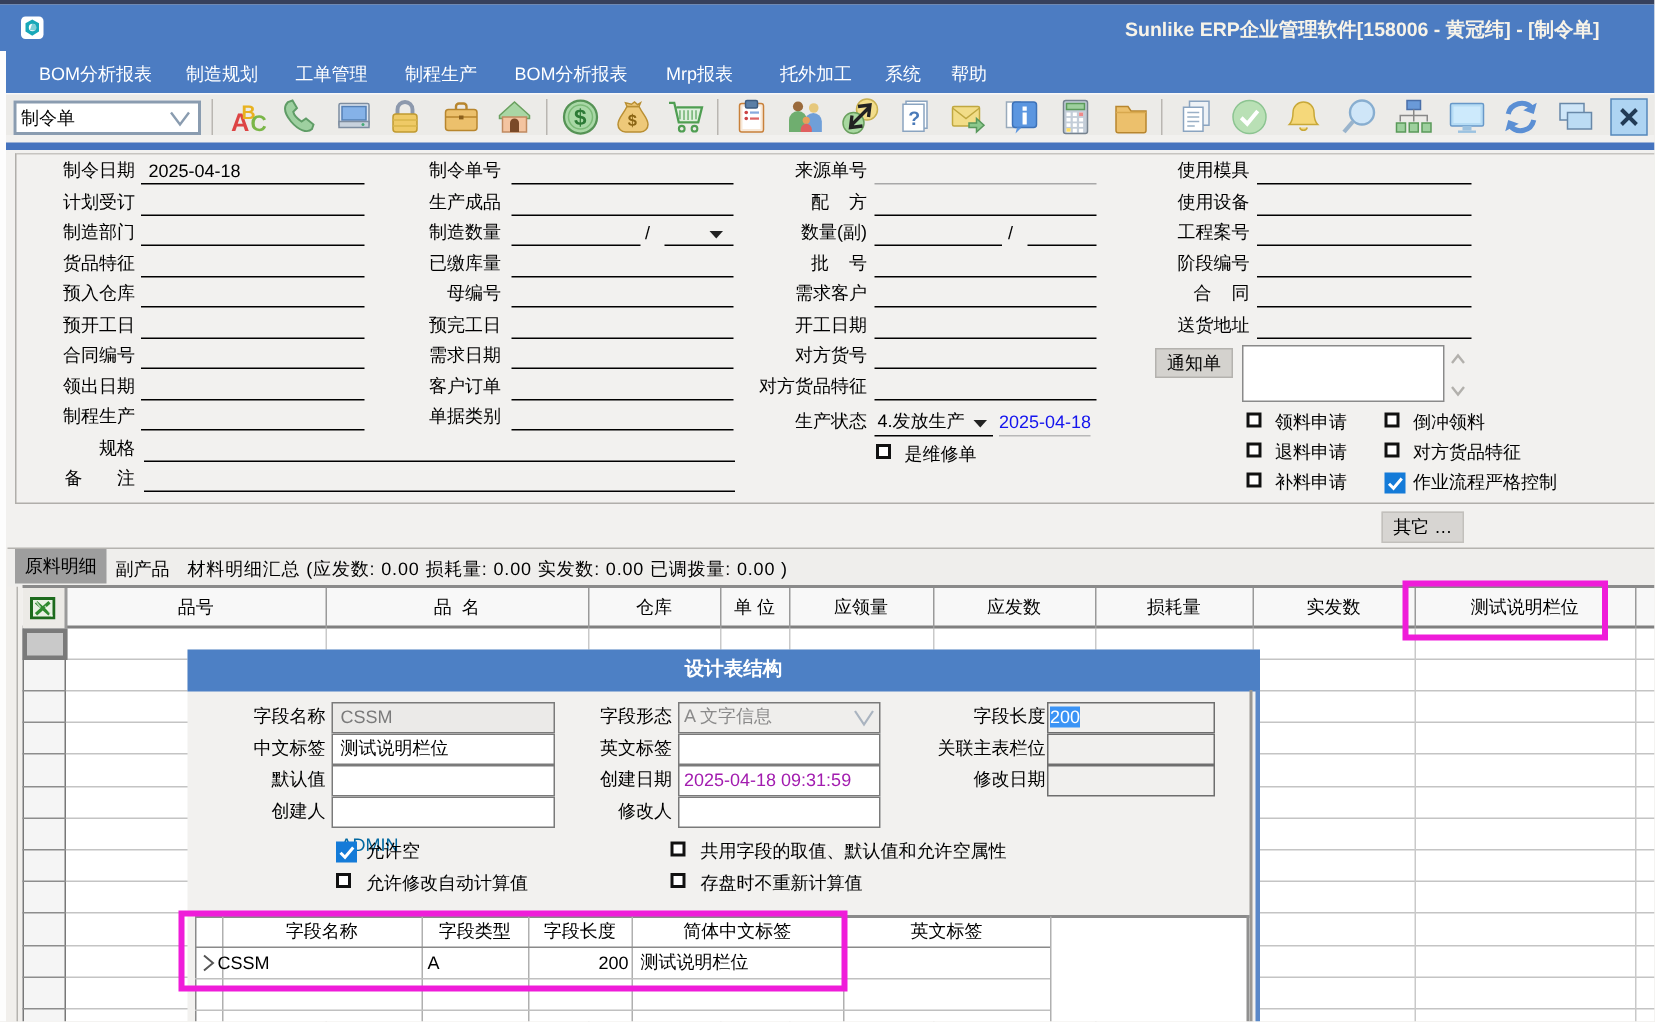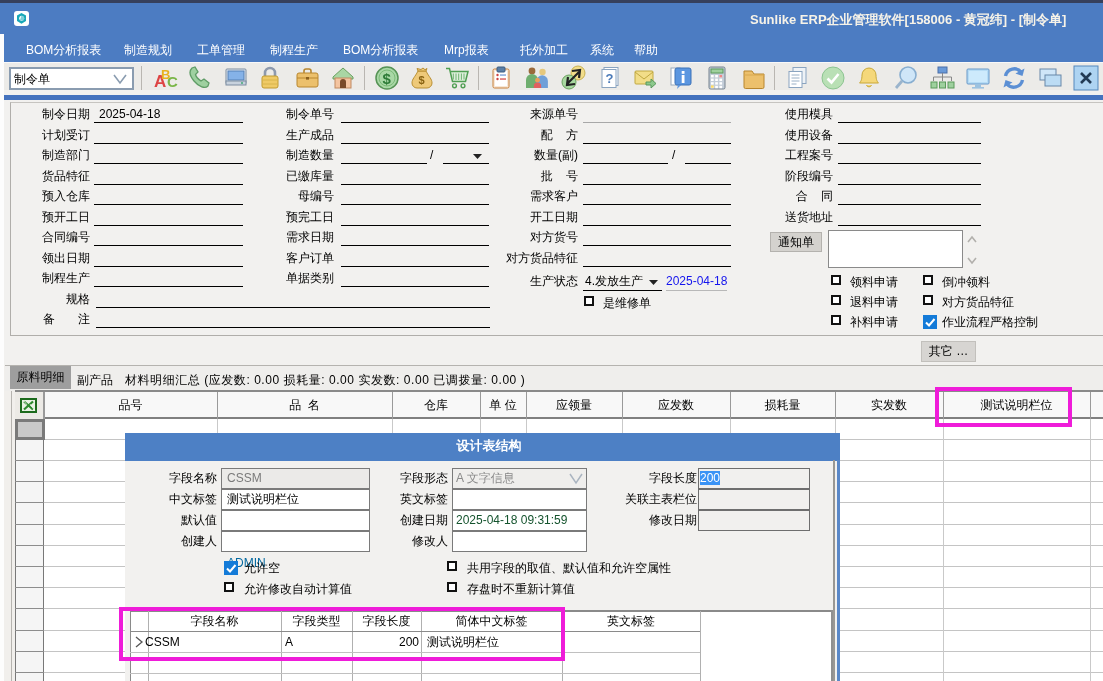--- a/index.html
+++ b/index.html
@@ -403,21 +403,21 @@
 <div class="lbl rl" style="left:217px;top:541px;">创建人</div>
 <div class="ab" style="left:221px;top:531px;width:149px;height:21px;background:#fff;border:1px solid #7a7a7a;"></div>
 <div class="lbl" style="left:227px;top:563px;color:#0369a1;">ADMIN</div>
 <div class="lbl rl" style="left:448px;top:478px;">字段形态</div>
 <div class="ab" style="left:452px;top:468px;width:135px;height:21px;background:#efeeec;border:1px solid #7a7a7a;"></div>
 <div class="lbl" style="left:456px;top:478px;color:#8a8a8a;">A 文字信息</div>
 <div class="lbl rl" style="left:448px;top:499px;">英文标签</div>
 <div class="ab" style="left:452px;top:489px;width:135px;height:21px;background:#fff;border:1px solid #7a7a7a;"></div>
 <div class="lbl rl" style="left:448px;top:520px;">创建日期</div>
 <div class="ab" style="left:452px;top:510px;width:135px;height:21px;background:#fff;border:1px solid #7a7a7a;"></div>
-<div class="lbl" style="left:456px;top:520px;color:#14532d;">2025-04-18 09:31:59</div>
+<div class="lbl" style="left:456px;top:520px;color:#a21caf;">2025-04-18 09:31:59</div>
 <div class="lbl rl" style="left:448px;top:541px;">修改人</div>
 <div class="ab" style="left:452px;top:531px;width:135px;height:21px;background:#fff;border:1px solid #7a7a7a;"></div>
 <svg class="ab" style="left:568px;top:472px" width="16" height="14" viewBox="0 0 16 14">
     <path d="M2 2 L8 11 L14 2" fill="none" stroke="#aab4c0" stroke-width="1.5"></path>
   </svg>
 <div class="lbl rl" style="left:697px;top:478px;">字段长度</div>
 <div class="ab" style="left:698px;top:468px;width:112px;height:21px;background:#f1f0ee;border:1px solid #6e6e6e;"></div>
 <div class="lbl rl" style="left:697px;top:499px;">关联主表栏位</div>
 <div class="ab" style="left:698px;top:489px;width:112px;height:21px;background:#f1f0ee;border:1px solid #6e6e6e;"></div>
 <div class="lbl rl" style="left:697px;top:520px;">修改日期</div>

